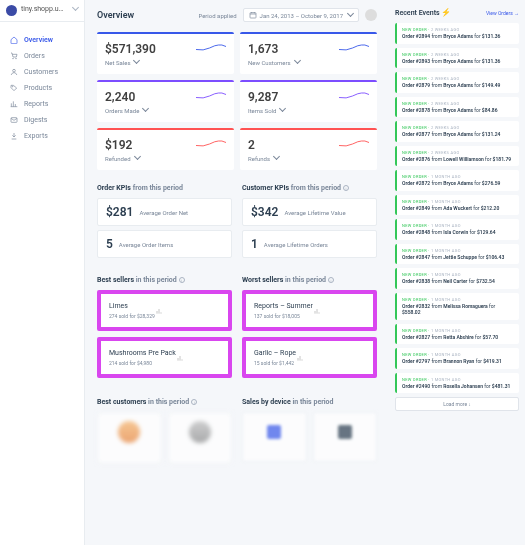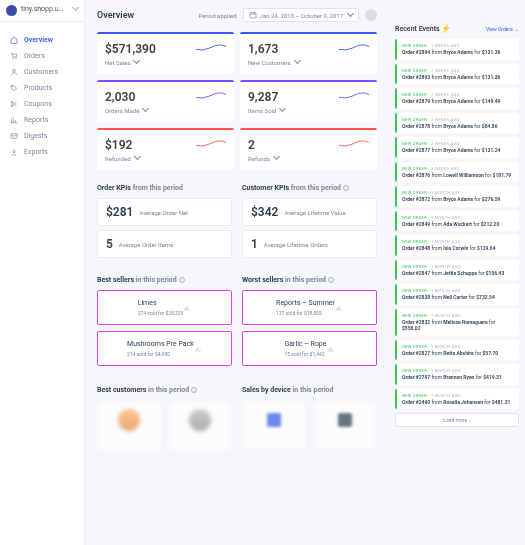--- a/index.html
+++ b/index.html
@@ -29,31 +29,31 @@
 .metric-lbl{font-size:6px;color:#7a8799;display:flex;align-items:center;gap:2px}
 .spark{position:absolute;right:8px;top:8px;width:30px;height:12px}
 .section{margin-bottom:14px}
 .sec-row{display:flex;gap:10px}
 .sec-col{flex:1}
 .sec-title{font-size:7px;color:#2c3e50;margin-bottom:6px}
 .sec-title .sub{color:#7a8799;font-weight:700}
 .kpi-box{background:#fff;border:1px solid #e8ecf0;border-radius:2px;padding:6px 8px;margin-bottom:4px;display:flex;align-items:center;gap:6px}
 .kpi-val{font-weight:600;font-size:12px;color:#2c3e50}
 .kpi-lbl{font-size:6px;color:#7a8799}
-.prod-card{background:#fff;border:1px solid #d946ef;border-radius:2px;padding:8px;margin-bottom:6px;display:flex;justify-content:center;align-items:center}
+.prod-card{background:#fff;border:4px solid #d946ef;border-radius:2px;padding:8px;margin-bottom:6px;display:flex;justify-content:flex-start;align-items:center}
 .prod-name{font-size:7px;color:#2c3e50;margin-bottom:3px}
 .prod-stat{font-size:5px;color:#7a8799}
 .prod-ic{width:8px;height:8px;color:#aaa}
 .cust-card{background:#fff;border:1px solid #e8ecf0;border-radius:2px;padding:8px;text-align:center;filter:blur(2px);opacity:0.7}
 .cust-av{width:22px;height:22px;border-radius:50%;margin:0 auto 4px;background:linear-gradient(#f7b267,#e8833a)}
 .cust-av.b{background:linear-gradient(#bdbdbd,#8a8a8a)}
 .dev-card{background:#fff;border:1px solid #e8ecf0;border-radius:2px;padding:8px;text-align:center;filter:blur(1.5px);opacity:0.7}
 .dev-ic{width:14px;height:14px;background:#3858e9;margin:4px auto;border-radius:2px}
 .dev-ic.b{background:#2c3e50}
-.events{width:136px;padding:24px 6px;overflow-y:auto}
+.events{width:136px;padding:8px 6px;overflow-y:auto}
 .ev-hdr{display:flex;justify-content:space-between;align-items:center;margin-bottom:6px}
 .ev-title{font-size:7px;font-weight:600;color:#2c3e50}
 .ev-link{font-size:5px;color:#3858e9}
 .ev-item{background:#fff;border-left:2px solid #34c759;border-radius:2px;padding:4px 5px;margin-bottom:4px}
 .ev-tag{font-size:4px;color:#34c759;text-transform:uppercase;letter-spacing:0.3px;margin-bottom:1px}
 .ev-tag .time{color:#aab4c2}
 .ev-txt{font-size:5px;color:#2c3e50;line-height:1.3}
 .ev-txt b{font-weight:600}
 .load-more{background:#fff;border:1px solid #e0e4ea;border-radius:2px;padding:3px;text-align:center;font-size:5px;color:#7a8799;cursor:pointer}
 .chev::after{content:'';display:inline-block;width:4px;height:4px;border-right:1px solid currentColor;border-bottom:1px solid currentColor;transform:rotate(45deg);margin-left:2px;vertical-align:2px}
@@ -94,28 +94,20 @@
         </div>
         <div class="sb-item">
           <svg class="sb-ic" viewBox="0 0 24 24" fill="none" stroke="currentColor" stroke-width="2">
             <path d="M20 12l-8 8-9-9V4h7z"></path>
             <circle cx="8" cy="8" r="1"></circle>
           </svg>
           <span class="sb-lbl">Products</span>
         </div>
         <div class="sb-item">
           <svg class="sb-ic" viewBox="0 0 24 24" fill="none" stroke="currentColor" stroke-width="2">
-            <circle cx="6" cy="7" r="3"></circle>
-            <circle cx="6" cy="17" r="3"></circle>
-            <path d="M8 9l12 10M8 15L20 5"></path>
-          </svg>
-          <span class="sb-lbl">Coupons</span>
-        </div>
-        <div class="sb-item">
-          <svg class="sb-ic" viewBox="0 0 24 24" fill="none" stroke="currentColor" stroke-width="2">
             <path d="M4 20V10M10 20V4M16 20v-8M22 20h-20"></path>
           </svg>
           <span class="sb-lbl">Reports</span>
         </div>
         <div class="sb-item">
           <svg class="sb-ic" viewBox="0 0 24 24" fill="none" stroke="currentColor" stroke-width="2">
             <rect x="3" y="5" width="18" height="14" rx="2"></rect>
             <path d="M3 7l9 6 9-6"></path>
           </svg>
           <span class="sb-lbl">Digests</span>
@@ -156,21 +148,21 @@
             </svg>
           </div>
           <div class="metric ">
             <div class="metric-val">1,673</div>
             <div class="metric-lbl">New Customers <span class="chev"></span></div>
             <svg class="spark" viewBox="0 0 40 16">
               <path d="M0 10 Q10 12 18 8 T30 4 Q34 3 40 6" fill="none" stroke="#3858e9" stroke-width="1.2"></path>
             </svg>
           </div>
           <div class="metric purple">
-            <div class="metric-val">2,030</div>
+            <div class="metric-val">2,240</div>
             <div class="metric-lbl">Orders Made <span class="chev"></span></div>
             <svg class="spark" viewBox="0 0 40 16">
               <path d="M0 10 Q10 12 18 8 T30 4 Q34 3 40 6" fill="none" stroke="#7c4dff" stroke-width="1.2"></path>
             </svg>
           </div>
           <div class="metric purple">
             <div class="metric-val">9,287</div>
             <div class="metric-lbl">Items Sold <span class="chev"></span></div>
             <svg class="spark" viewBox="0 0 40 16">
               <path d="M0 10 Q10 12 18 8 T30 4 Q34 3 40 6" fill="none" stroke="#7c4dff" stroke-width="1.2"></path>

